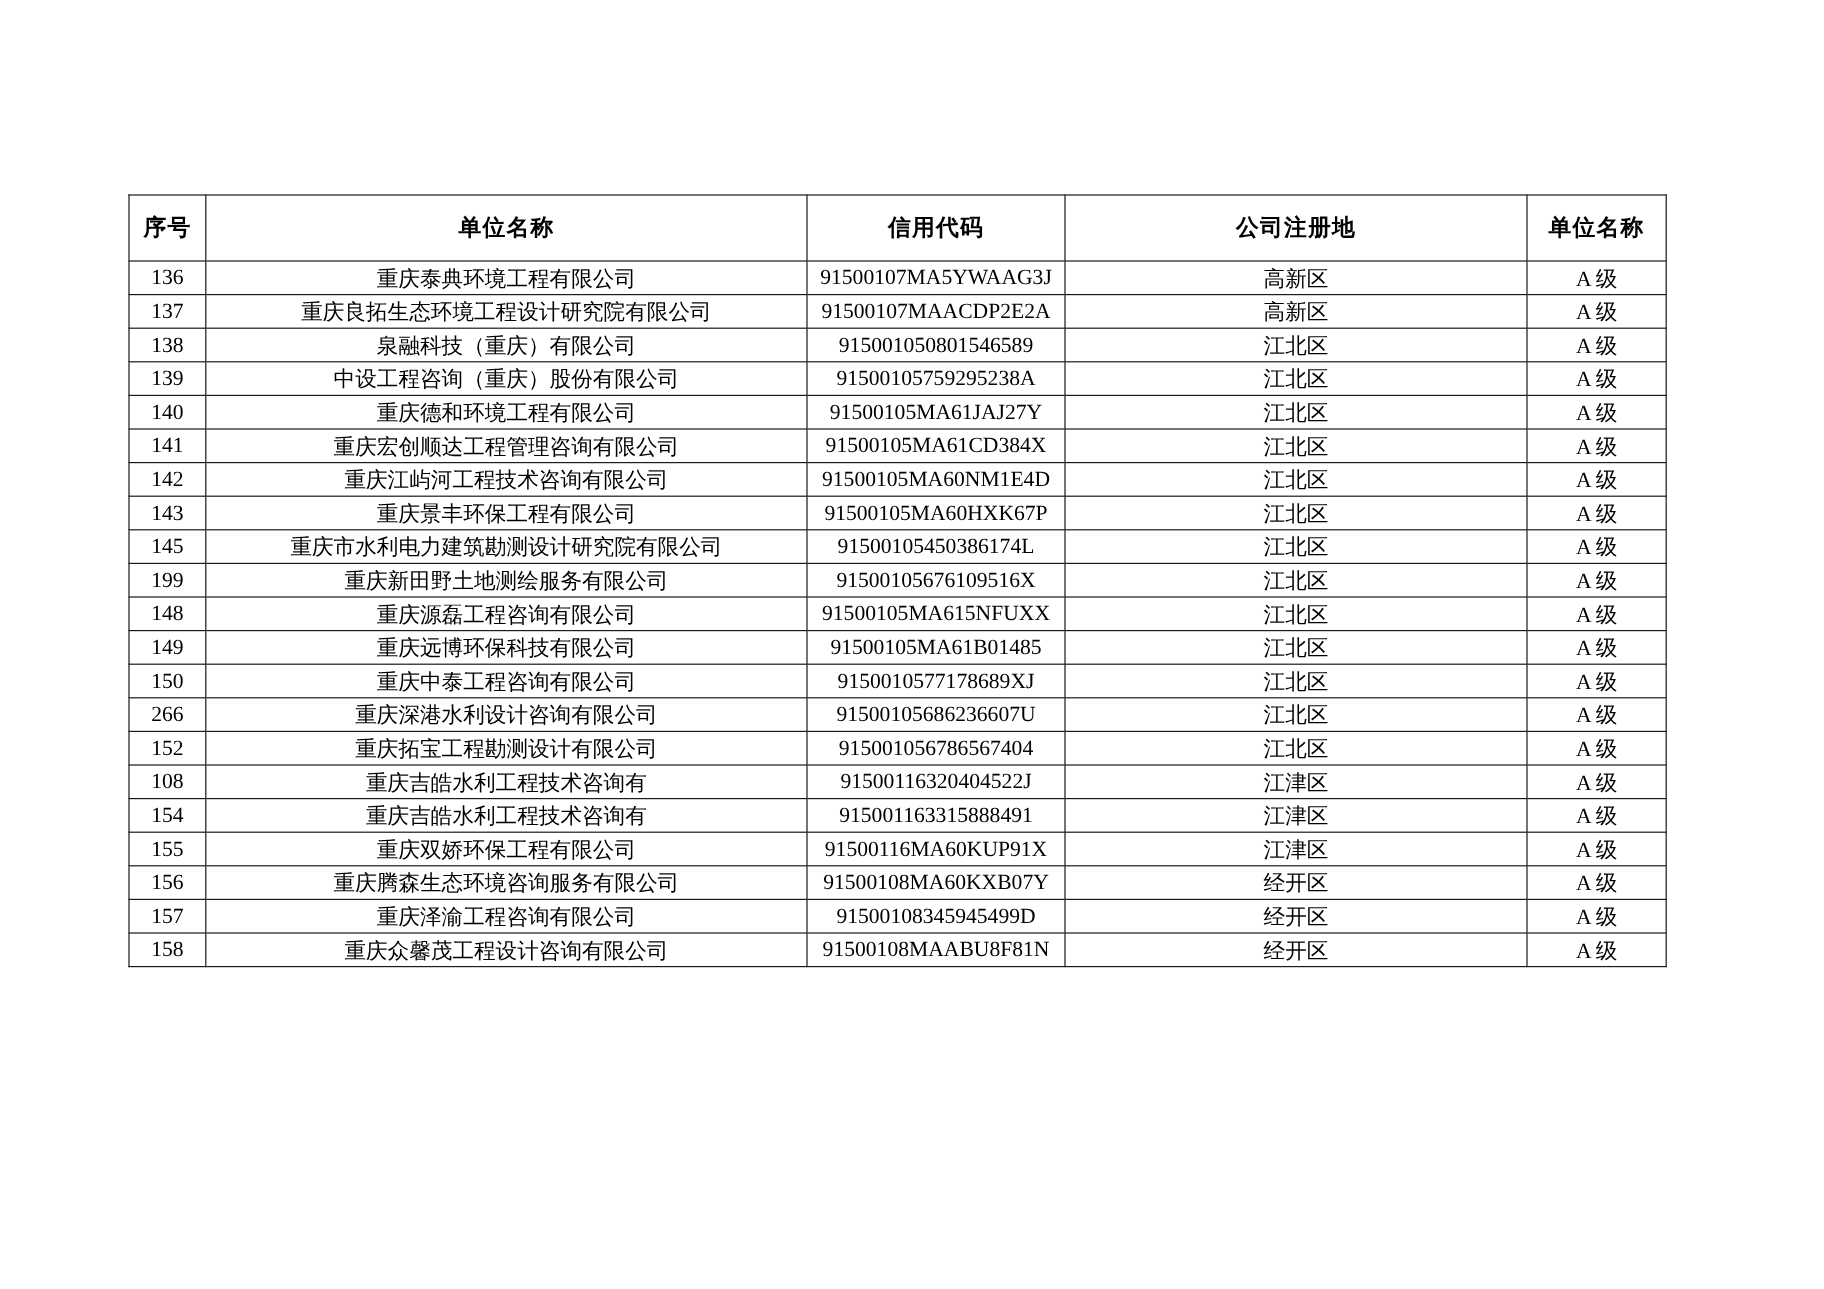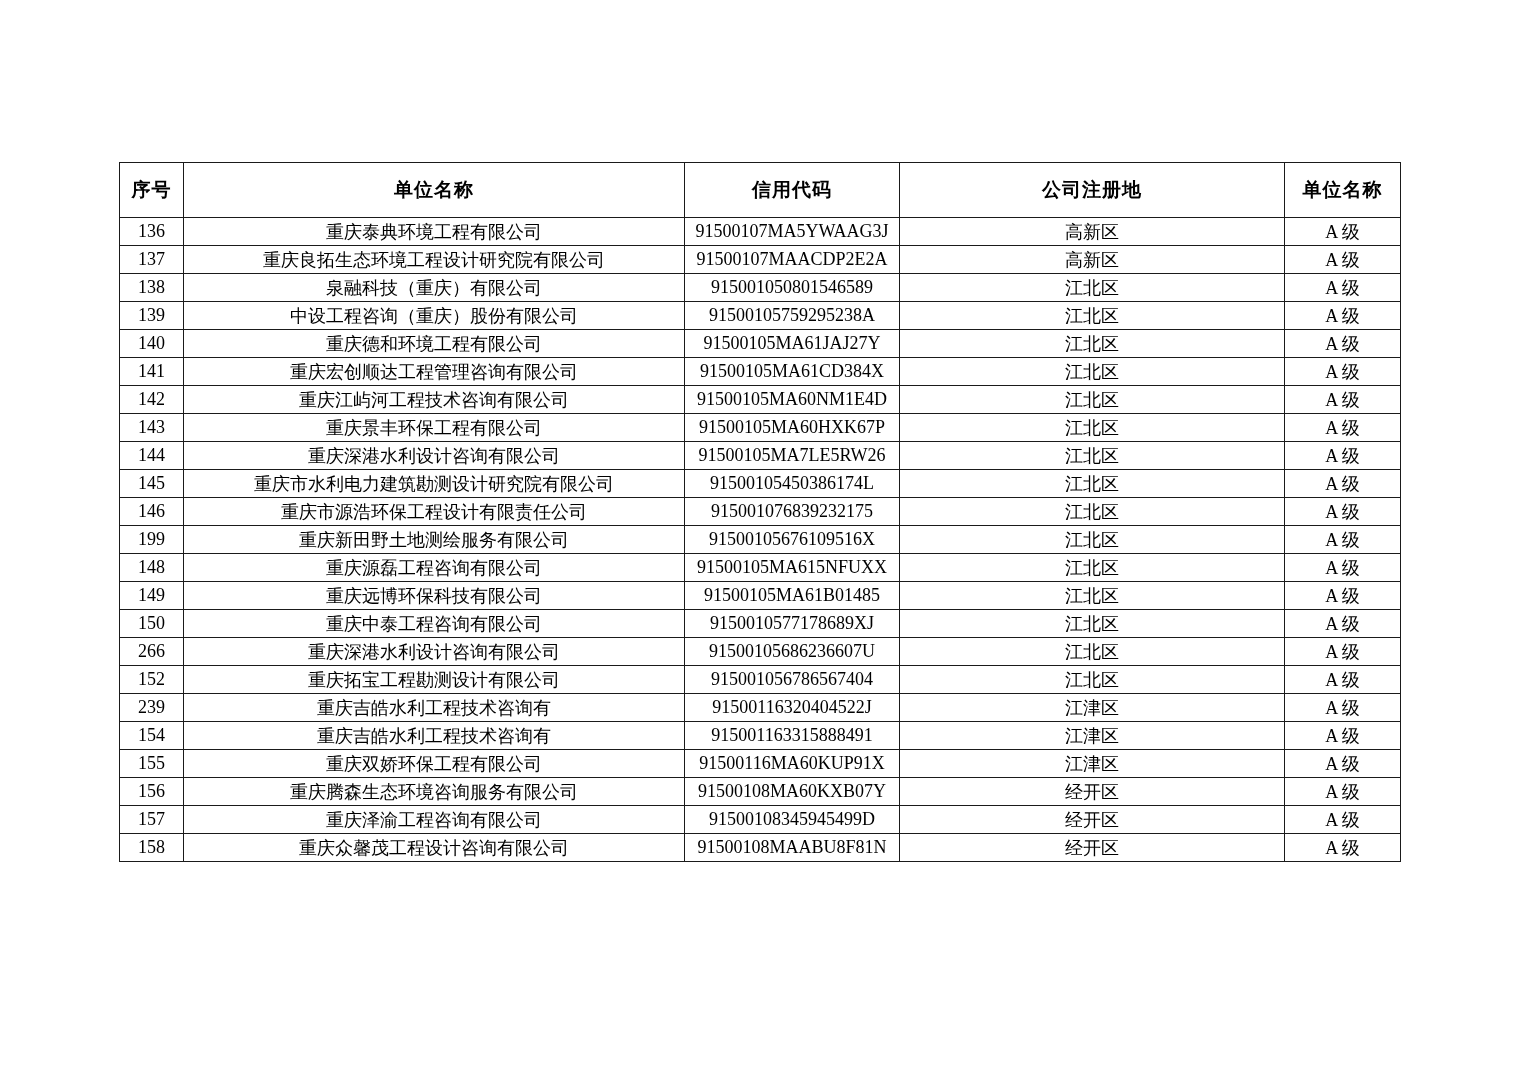--- a/index.html
+++ b/index.html
@@ -13,21 +13,21 @@
   }
   .page {
     position: relative;
     width: 1520px;
     height: 1074px;
     background: #ffffff;
     overflow: hidden;
   }
   table.rating-table {
     position: absolute;
-    left: 119px;
+    left: 107px;
     top: 162px;
     width: 1281px;
     border-collapse: collapse;
     table-layout: fixed;
   }
   table.rating-table th,
   table.rating-table td {
     border: 1px solid #1a1a1a;
     text-align: center;
     vertical-align: middle;
@@ -124,41 +124,27 @@
           <td>A 级</td>
         </tr>
         <tr>
           <td>143</td>
           <td>重庆景丰环保工程有限公司</td>
           <td class="cell-code">91500105MA60HXK67P</td>
           <td>江北区</td>
           <td>A 级</td>
         </tr>
         <tr>
-          <td>144</td>
-          <td>重庆深港水利设计咨询有限公司</td>
-          <td class="cell-code">91500105MA7LE5RW26</td>
-          <td>江北区</td>
-          <td>A 级</td>
-        </tr>
-        <tr>
           <td>145</td>
           <td>重庆市水利电力建筑勘测设计研究院有限公司</td>
           <td class="cell-code">91500105450386174L</td>
           <td>江北区</td>
           <td>A 级</td>
         </tr>
         <tr>
-          <td>146</td>
-          <td>重庆市源浩环保工程设计有限责任公司</td>
-          <td class="cell-code">915001076839232175</td>
-          <td>江北区</td>
-          <td>A 级</td>
-        </tr>
-        <tr>
           <td>199</td>
           <td>重庆新田野土地测绘服务有限公司</td>
           <td class="cell-code">91500105676109516X</td>
           <td>江北区</td>
           <td>A 级</td>
         </tr>
         <tr>
           <td>148</td>
           <td>重庆源磊工程咨询有限公司</td>
           <td class="cell-code">91500105MA615NFUXX</td>
@@ -187,21 +173,21 @@
           <td>A 级</td>
         </tr>
         <tr>
           <td>152</td>
           <td>重庆拓宝工程勘测设计有限公司</td>
           <td class="cell-code">915001056786567404</td>
           <td>江北区</td>
           <td>A 级</td>
         </tr>
         <tr>
-          <td>239</td>
+          <td>108</td>
           <td>重庆吉皓水利工程技术咨询有</td>
           <td class="cell-code">91500116320404522J</td>
           <td>江津区</td>
           <td>A 级</td>
         </tr>
         <tr>
           <td>154</td>
           <td>重庆吉皓水利工程技术咨询有</td>
           <td class="cell-code">915001163315888491</td>
           <td>江津区</td>

